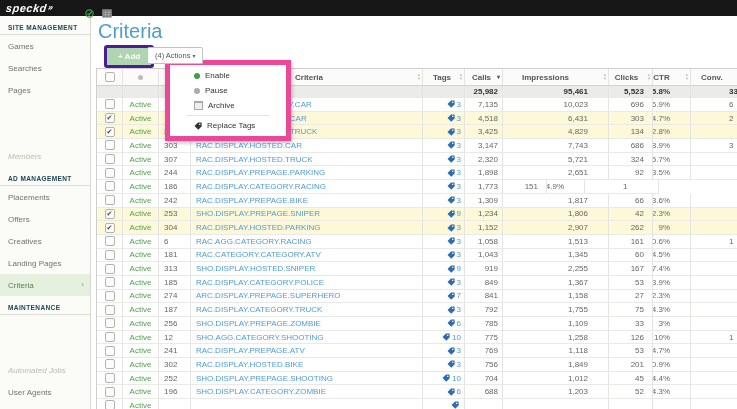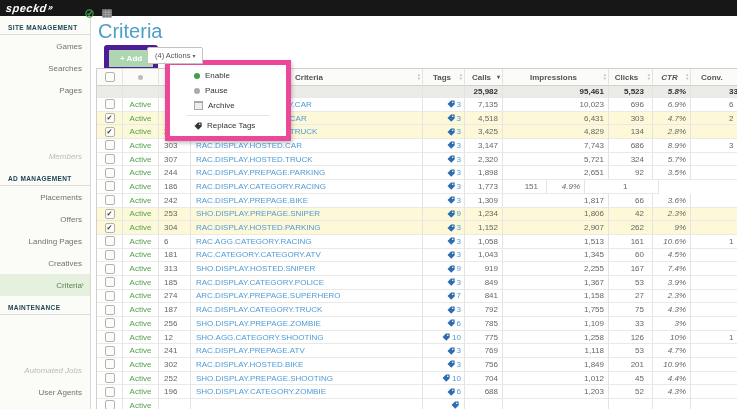--- a/index.html
+++ b/index.html
@@ -13,30 +13,30 @@
         margin-left:6px;transform:skewX(-6deg);}
   .logo .mark{font-size:9px;vertical-align:2px;margin-left:1px;}
   .tb-icons{display:flex;align-items:center;gap:8px;margin-left:32px;}
   .tb-icon{width:9px;height:9px;display:inline-block;}
 
   
   .sidebar{position:absolute;left:0;top:16px;width:90px;bottom:0;background:#fbfbf8;
            border-right:1px solid #d9d9d4;z-index:10;}
   .sb-head{font-size:6.5px;font-weight:bold;color:#1d4553;letter-spacing:.4px;
            padding:8px 8px 3px 8px;border-bottom:1px solid #ddddd6;}
-  .sb-item{font-size:8px;color:#73736c;padding:6.5px 8px;cursor:pointer;text-align:right;}
+  .sb-item{font-size:8px;color:#73736c;padding:6.5px 8px;cursor:pointer;}
   .sb-item.disabled{color:#bcbcb4;font-style:italic;margin-top:44px;}
   .sb-item.active{background:#e6f0df;color:#5b8253;position:relative;}
   .sb-item.active .chev{position:absolute;right:6px;top:6px;color:#85a878;font-size:8px;}
 
   
   .main{position:absolute;left:90px;top:16px;width:647px;bottom:0;background:#fff;overflow:hidden;}
   .page-title{position:absolute;left:8px;top:4px;font-size:20px;color:#4f9ec7;font-weight:normal;}
   .btn-add{position:absolute;left:14px;top:29px;background:#aed6b0;color:#fff;font-size:8px;
-           font-weight:bold;padding:4px 11px;border-radius:3px;border:5px solid #4c1d95;}
+           font-weight:bold;padding:4px 11px;border-radius:3px;border:3px solid #4c1d95;}
   .btn-actions{position:absolute;left:57px;top:31px;background:#fff;color:#555;font-size:7.5px;
            padding:3px 7px;border:1px solid #c2c2c2;border-radius:2px 2px 0 0;z-index:61;}
   .btn-actions .caret{font-size:6px;color:#666;margin-left:2px;}
 
   
   .dropdown{position:absolute;left:75px;top:44px;width:84px;background:#fff;border:5px solid #ec4899;
             box-shadow:1px 2px 4px rgba(0,0,0,.25);z-index:60;padding:3px 16px;}
   .dd-item{font-size:8px;color:#333;padding:3px 8px;display:flex;align-items:center;gap:5px;cursor:pointer;}
   .dd-sep{border-top:1px solid #e5e5e5;margin:2px 0;}
   .dot{width:6px;height:6px;border-radius:50%;display:inline-block;}
@@ -58,23 +58,23 @@
               display:flex;align-items:center;}
   .trow .td{height:13.7px;font-size:8px;color:#666;display:flex;align-items:center;background:#fff;}
   .trow.sel .td{background:#fcf8d8;}
   
   .c-select{width:26px;justify-content:center;}
   .c-status{width:36px;justify-content:center;}
   .c-id{width:32px;padding-left:5px;color:#8d8d86;}
   .c-criteria{width:232px;padding-left:5px;}
   .c-tags{width:42px;justify-content:flex-end;padding-right:3px;gap:2px;}
   .c-calls{width:38px;justify-content:flex-end;padding-right:4px;}
-  .c-impr{width:106px;justify-content:flex-end;padding-right:4px;}
+  .c-impr{width:106px;justify-content:flex-end;padding-right:20px;}
   .c-clicks{width:44px;justify-content:flex-end;padding-right:8px;}
-  .c-ctr{width:38px;justify-content:flex-end;padding-right:4px;font-style:italic;}
+  .c-ctr{width:38px;justify-content:flex-end;padding-right:20px;}
   .c-conv{width:74px;justify-content:flex-start;padding-left:38px;}
   .th.c-conv{justify-content:flex-start;padding-left:10px;}
   .totals .c-criteria{padding-left:40px;}
   .totals .c-calls,.totals .c-impr,.totals .c-clicks,.totals .c-ctr{justify-content:flex-end;}
 
   .status-active{color:#55a14e;}
   .link{color:#4f9bd6;cursor:pointer;}
   .cbx{width:8px;height:8px;border:1px solid #b3b3ad;border-radius:2px;background:#fcfcfa;
        font-size:7px;line-height:8px;text-align:center;color:#444;}
   .cbx.on::before{content:"\2714";}
@@ -108,22 +108,22 @@
 
 <div class="sidebar" id="sidebar">
     <div class="sb-head">SITE MANAGEMENT</div>
     <div class="sb-item"><span>Games</span></div>
     <div class="sb-item"><span>Searches</span></div>
     <div class="sb-item"><span>Pages</span></div>
     <div class="sb-item disabled"><span>Members</span></div>
     <div class="sb-head">AD MANAGEMENT</div>
     <div class="sb-item"><span>Placements</span></div>
     <div class="sb-item"><span>Offers</span></div>
+    <div class="sb-item"><span>Creatives</span></div>
     <div class="sb-item"><span>Landing Pages</span></div>
-    <div class="sb-item"><span>Creatives</span></div>
     <div class="sb-item active"><span>Criteria</span><span class="chev">›</span></div>
     <div class="sb-head">MAINTENANCE</div>
     <div class="sb-item disabled"><span>Automated Jobs</span></div>
     <div class="sb-item"><span>User Agents</span></div>
   </div>
 
 <div class="main">
   <div class="page-title">Criteria</div>
 
   <div class="btn-add">+ Add</div>

